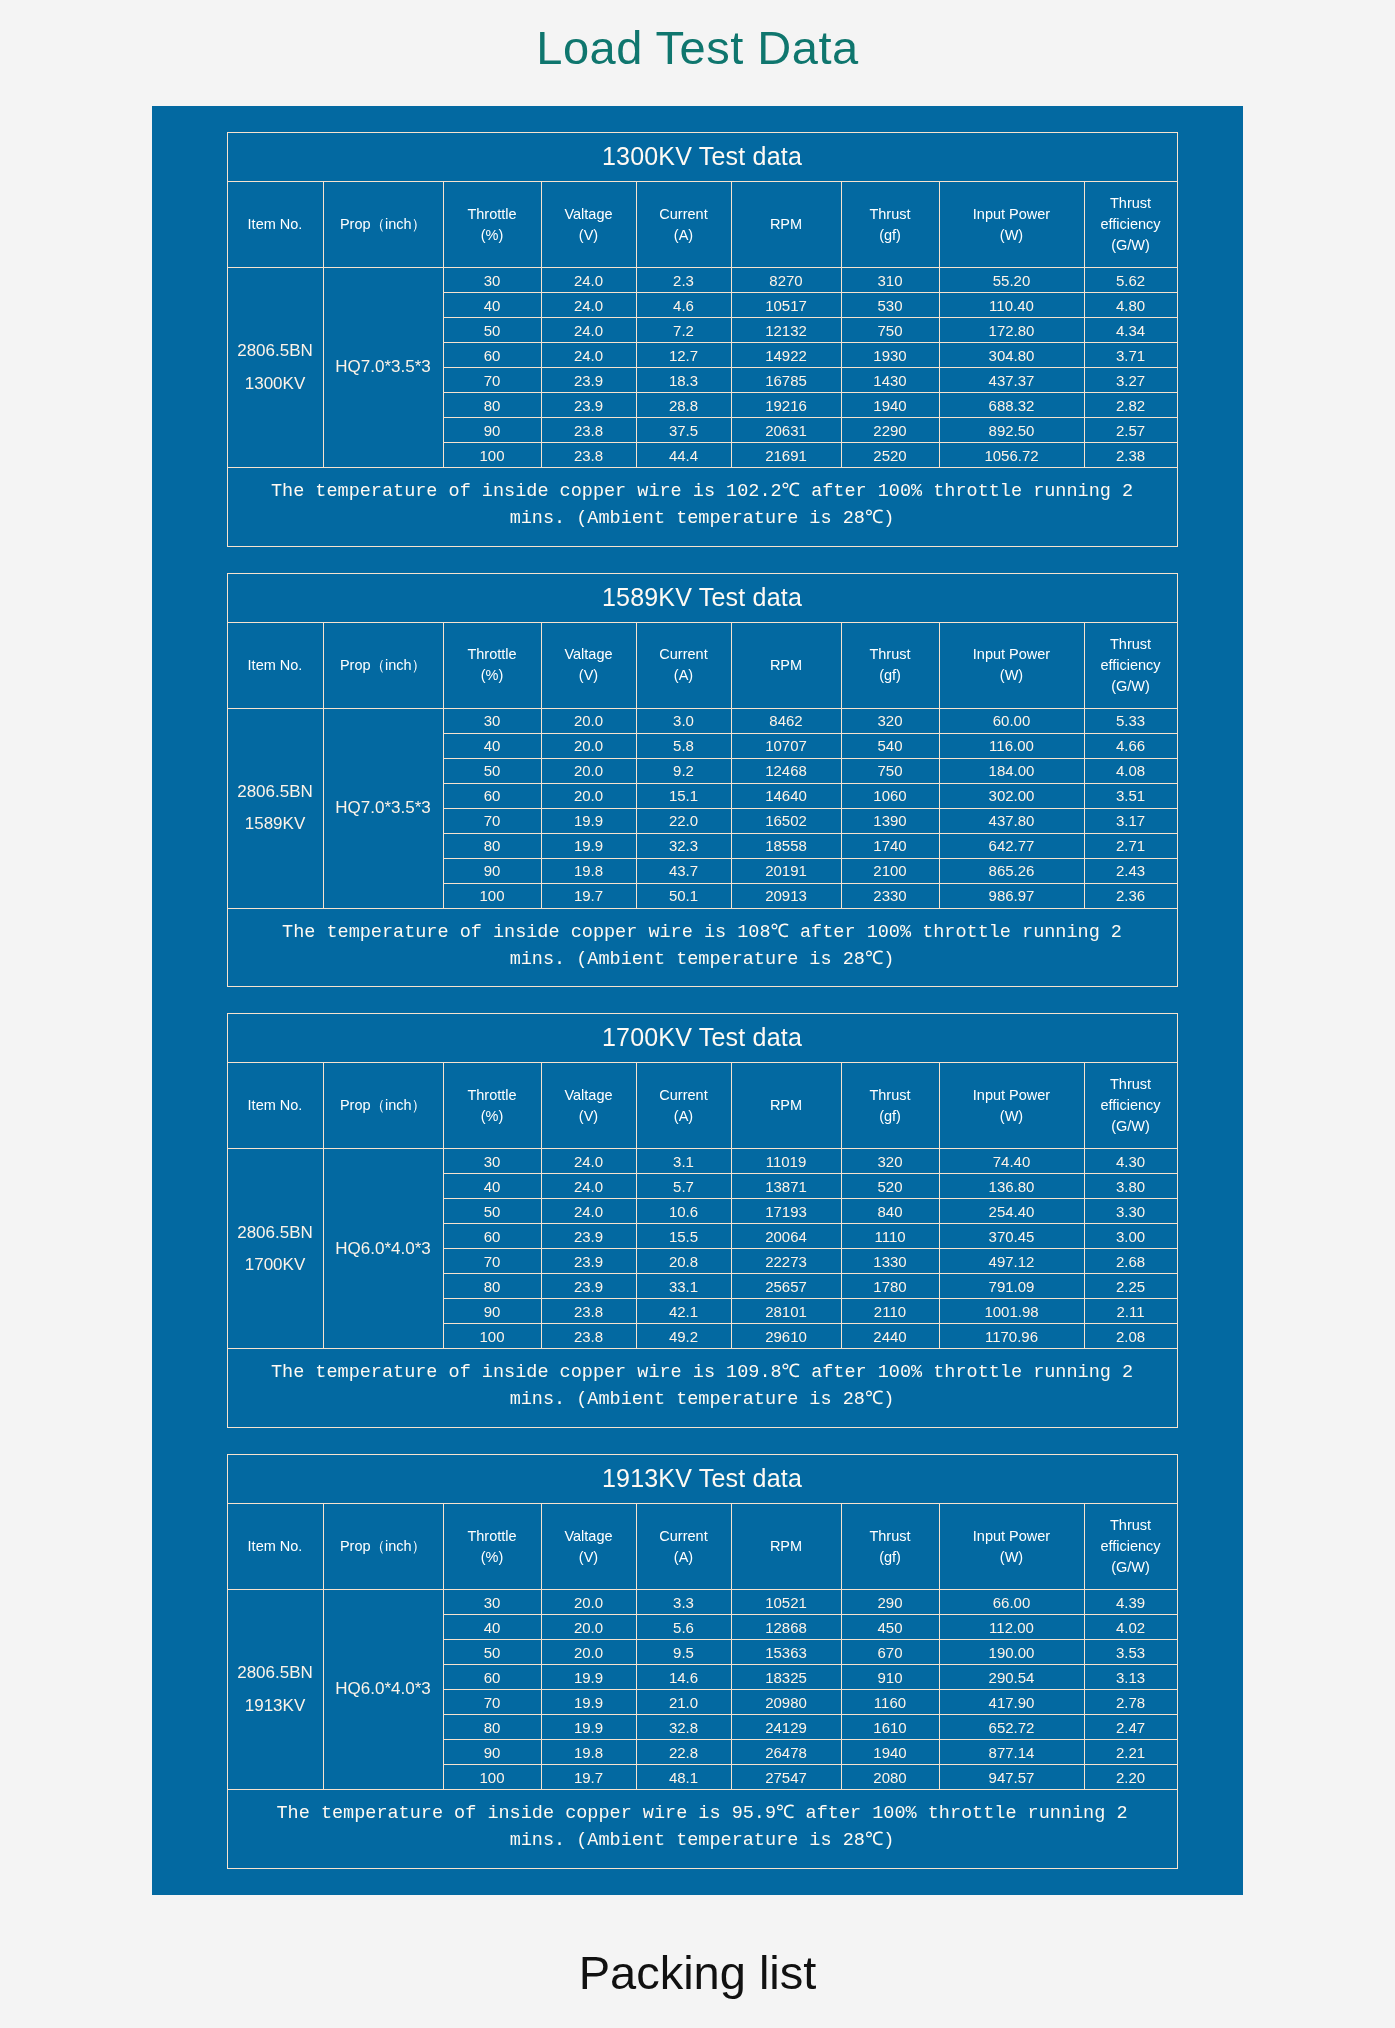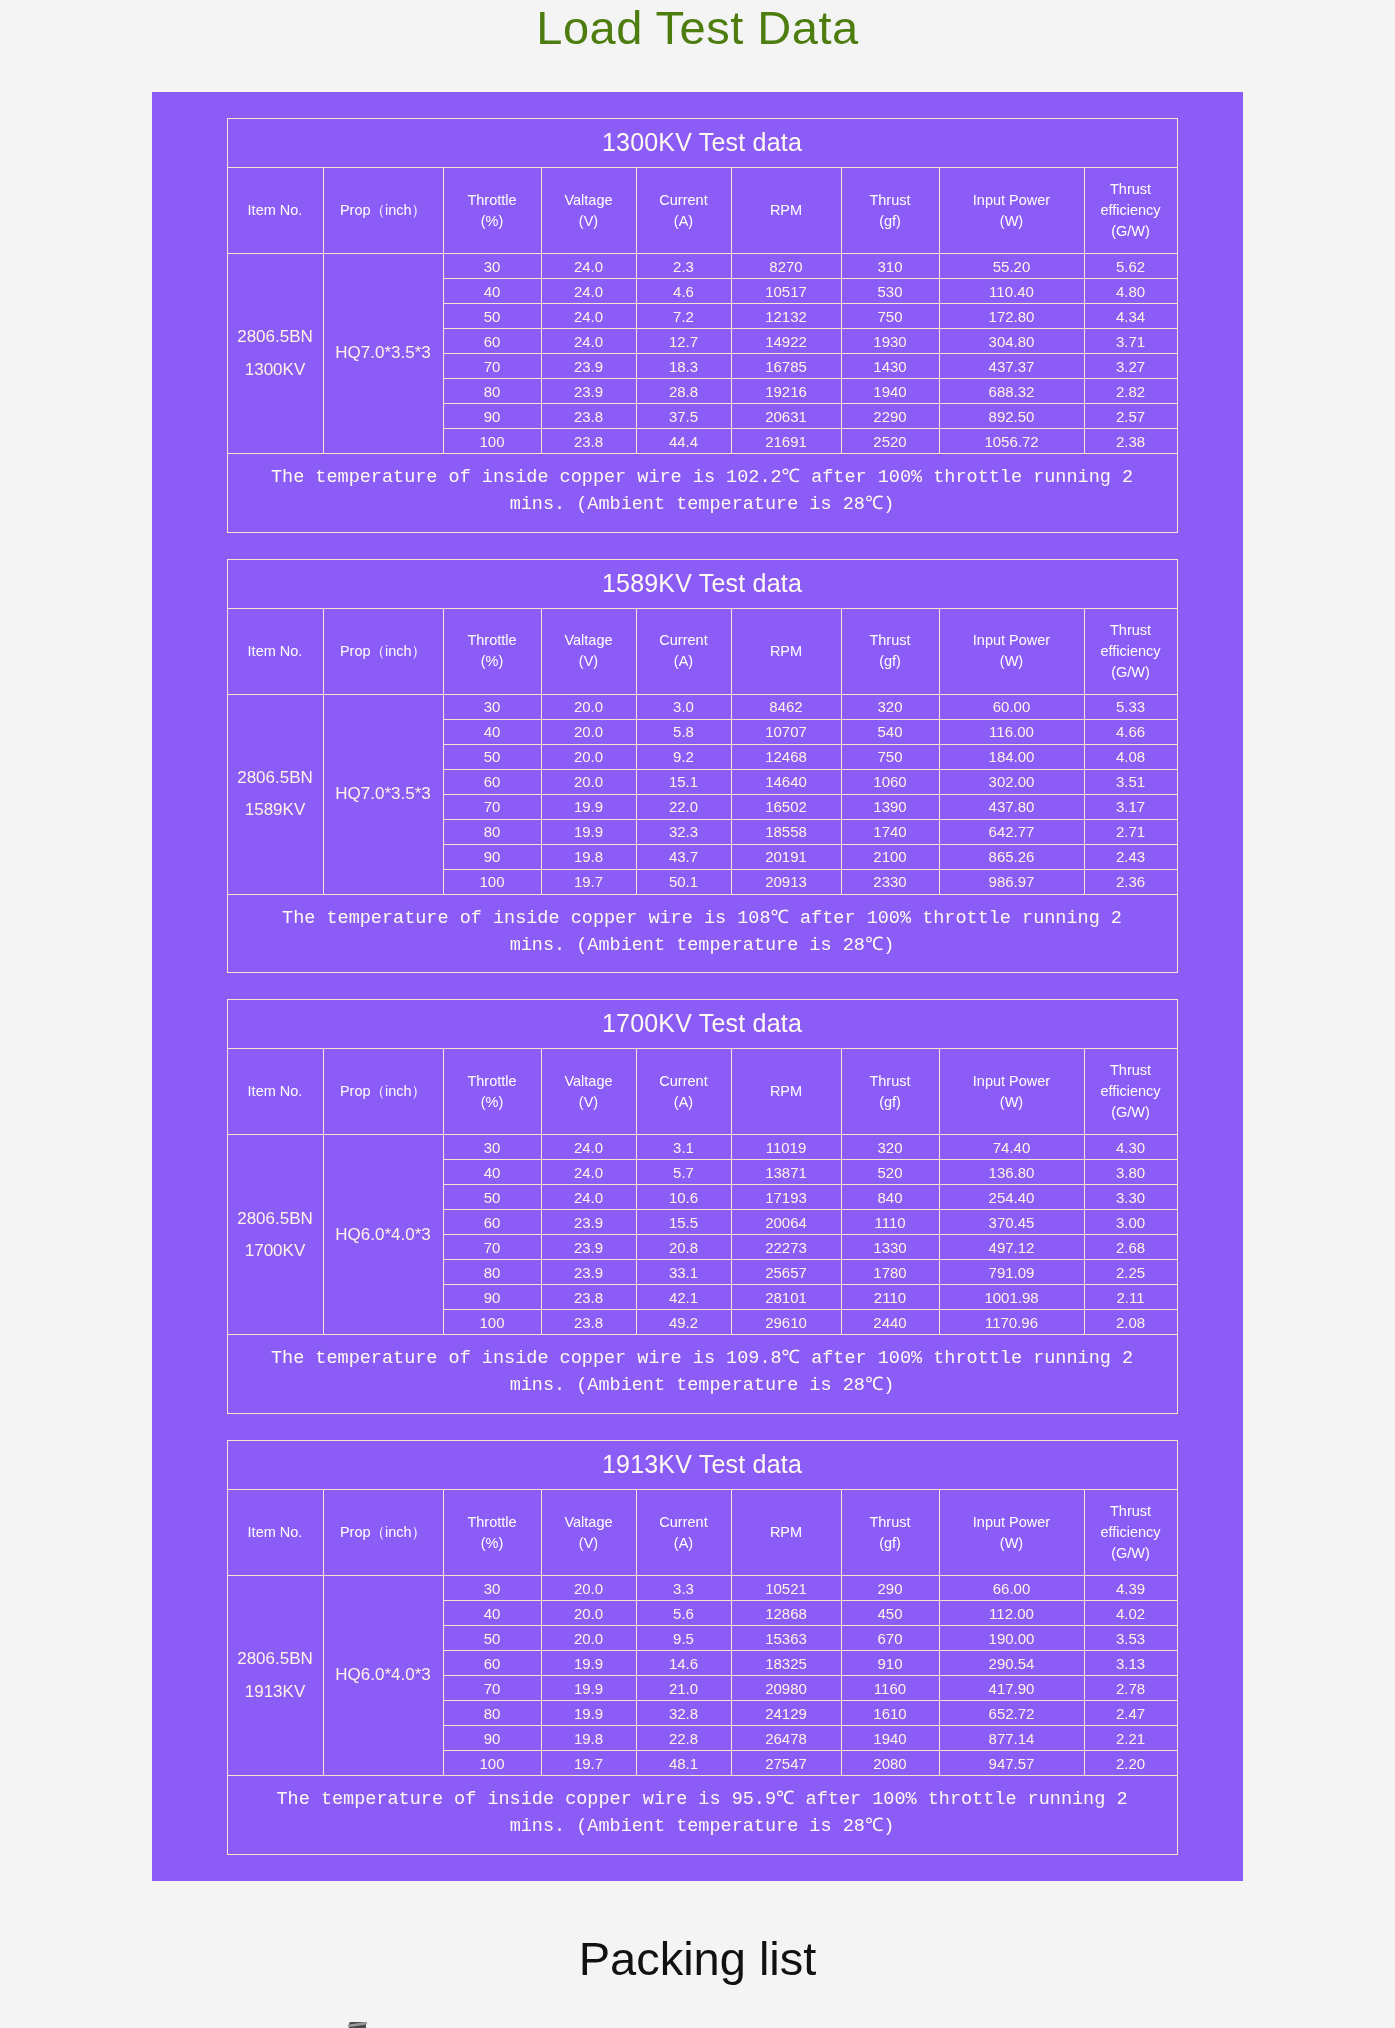--- a/index.html
+++ b/index.html
@@ -7,28 +7,29 @@
     width: 1395px;
     background: #f4f4f4;
     font-family: "Liberation Sans", sans-serif;
   }
   body { padding-bottom: 40px; }
 
   .page-title {
     text-align: center;
     font-size: 47px;
     font-weight: 400;
-    color: #4d7c0f;
+    color: #0f766e;
     letter-spacing: 0.5px;
+    padding-top: 20px;
     padding-bottom: 26px;
   }
 
   .orange-panel {
-    margin: 11px 152px 0 152px;
-    background: #8b5cf6;
+    margin: 5px 152px 0 152px;
+    background: #0369a1;
     padding: 26px 0 26px 8px;
   }
 
   .table-block { margin: 0 auto 26px auto; width: 950px; }
   .table-block:last-child { margin-bottom: 0; }
 
   table.kv-table {
     width: 950px;
     border-collapse: collapse;
     table-layout: fixed;

